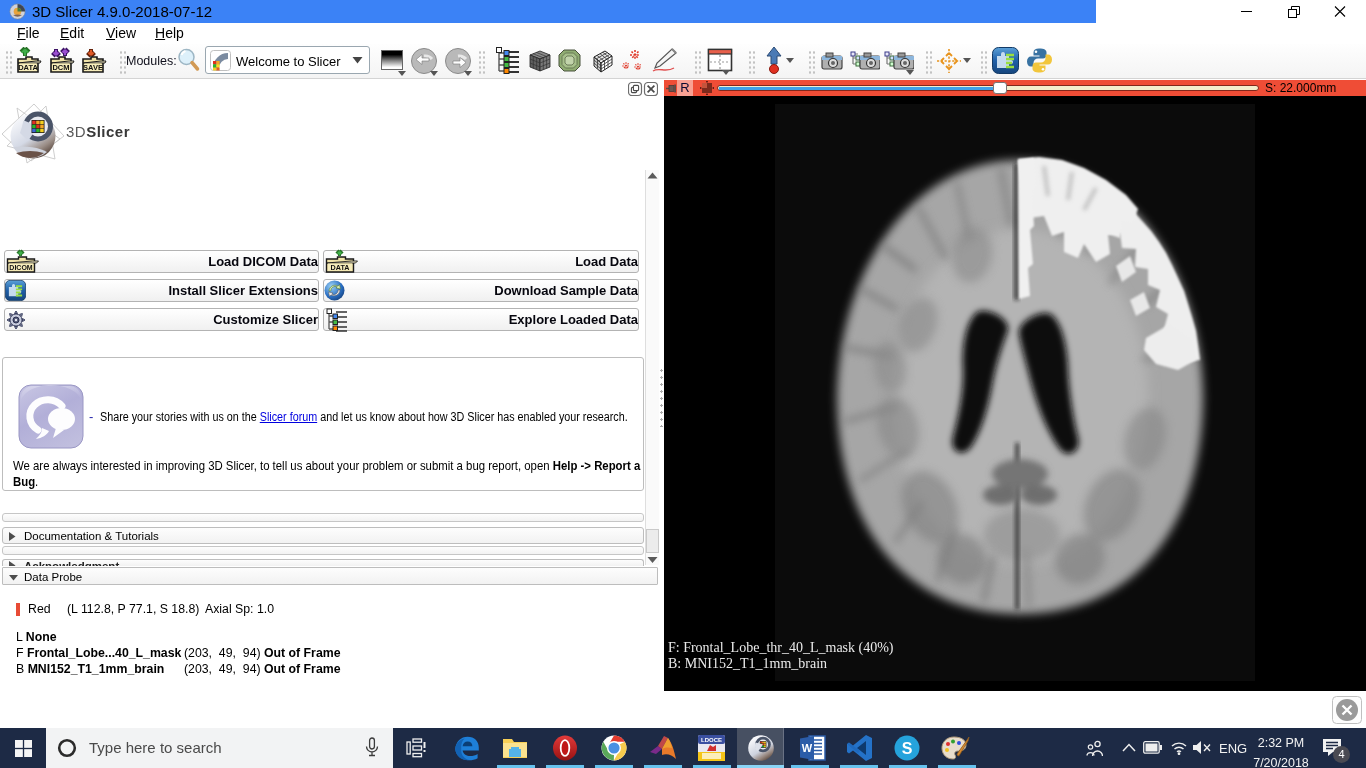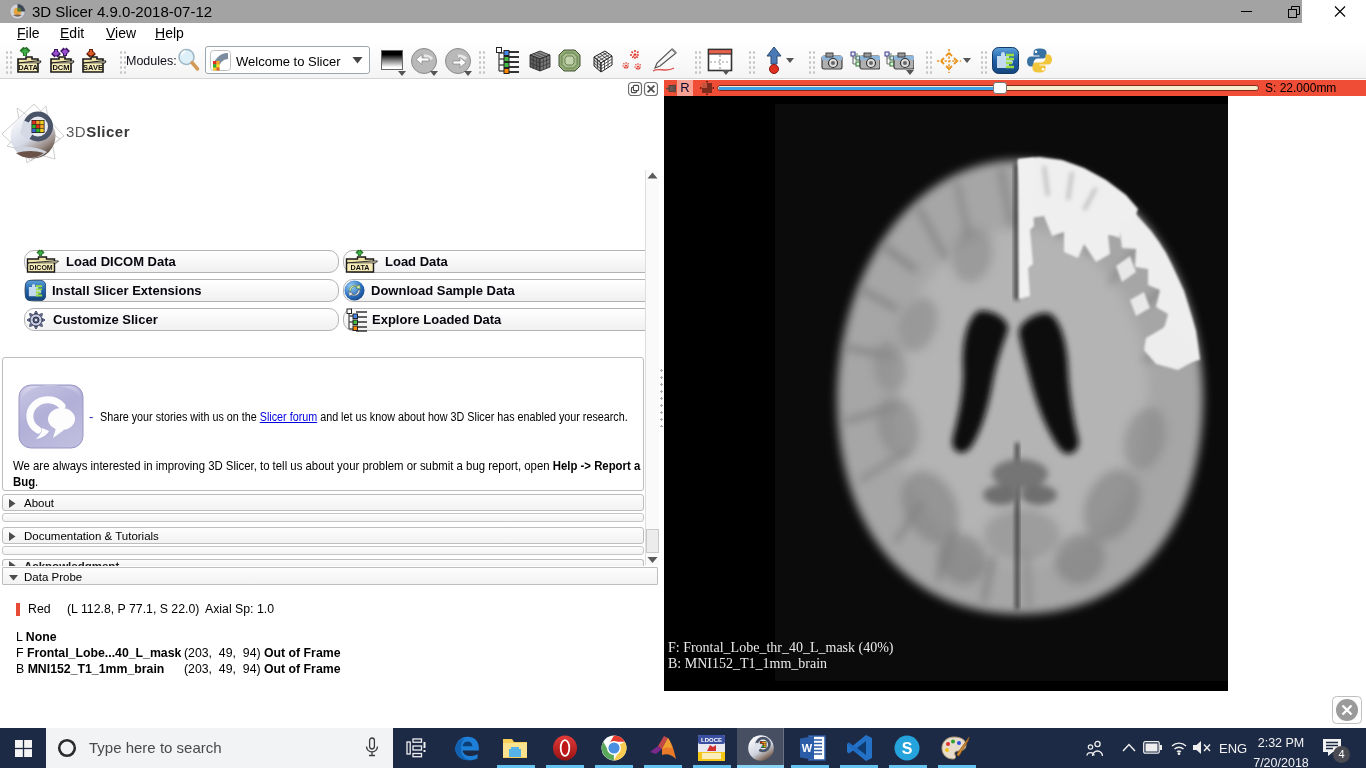--- a/index.html
+++ b/index.html
@@ -1,33 +1,33 @@
 <!DOCTYPE html>
 <html><head><meta charset="utf-8"><style>
 * { margin:0; padding:0; box-sizing:border-box; }
 html,body { width:1366px; height:768px; overflow:hidden; background:#fff;
   font-family:"Liberation Sans", sans-serif; }
 .abs { position:absolute; }
 #app { position:relative; width:1366px; height:768px; }
-#titlebar { position:absolute; left:0; top:0; width:1302px; height:23px; background:#a3a3a3; }
+#titlebar { position:absolute; left:0; top:0; width:1096px; height:23px; background:#3b82f6; }
 #titletext { position:absolute; left:32px; top:3px; font-size:15px; color:#000; }
 .winbtn { position:absolute; top:0; }
 #menubar { position:absolute; left:0; top:23px; width:1366px; height:21px; background:#fff; font-size:14px; color:#000; }
 #menubar > span { position:absolute; top:2px; }
 .u { text-decoration:underline; }
 #toolbar { position:absolute; left:0; top:44px; width:1366px; height:35px; background:linear-gradient(#fefefe,#f4f4f4); border-bottom:1px solid #d4d4d4; }
 .grip { position:absolute; top:50px; width:7px; height:24px;
   background-image:radial-gradient(circle, #c2c2c2 1px, transparent 1.3px);
   background-size:4px 5px; }
 #leftpanel { position:absolute; left:0; top:79px; width:664px; height:649px; background:#fff; overflow:hidden; }
 #welcome { position:absolute; left:63px; top:83px; font-size:54px; color:#666666;
   text-shadow:2px 3px 3px rgba(0,0,0,0.30); }
-.bigbtn { position:absolute; height:23px; border:1px solid #b3b3b3; border-radius:10px;
+.bigbtn { position:absolute; height:23px; border:1px solid #b3b3b3; border-radius:3px;
   background:linear-gradient(#ffffff,#f0f0f0); font-size:13px; font-weight:bold; color:#06060e;
-  display:flex; align-items:center; justify-content:flex-start;margin-left:20px; }
+  display:flex; align-items:center; justify-content:space-between; }
 .sechead { position:absolute; left:2px; width:642px; height:17px; border:1px solid #bdbdbd; border-radius:3px;
   background:linear-gradient(#fdfdfd,#f2f2f2); font-size:13px; color:#000; }
 .sechead .tri { position:absolute; left:6px; top:4px; }
 .sechead .lbl { position:absolute; left:21px; top:2px; font-size:11.5px; }
 .thinbox { position:absolute; left:2px; width:642px; height:9px; border:1px solid #c6c6c6; border-radius:3px;
   background:linear-gradient(#fdfdfd,#f2f2f2); }
 #feedbackbox { position:absolute; left:2px; top:278px; width:642px; height:134px;
   border:1px solid #bdbdbd; border-radius:3px; }
 #feedbackhead { position:absolute; left:0; top:0; width:640px; height:16px;
   border-bottom:1px solid #cfcfcf; background:linear-gradient(#fdfdfd,#f2f2f2); font-size:13px; }
@@ -42,21 +42,21 @@
   font-size:13px; color:#000; }
 .dp { position:absolute; font-size:12.3px; color:#000; white-space:nowrap; }
 #sliceview { position:absolute; left:664px; top:80px; width:702px; height:611px; }
 #redbar { position:absolute; left:0; top:0; width:702px; height:16px; background:#ef4d36; }
 #rbox { position:absolute; left:13px; top:0; width:16px; height:16px; background:#f9a193;
   color:#0a0a30; font-size:13px; text-align:center; line-height:16px; }
 #slidertrack { position:absolute; left:53px; top:5px; width:542px; height:6px; background:#f4eecd; border:1px solid #82281c; border-radius:3px; }
 #sliderfill { position:absolute; left:55px; top:6.5px; width:276px; height:3.5px; background:#3fa1e8; }
 #sliderhandle { position:absolute; left:329px; top:2px; width:14px; height:12px; background:#fff; border:1px solid #777; border-radius:3px; }
 #smm { position:absolute; left:601px; top:1px; font-size:12px; color:#000; }
-#viewport { position:absolute; left:0; top:16px; width:564px; height:595px; background:#000; overflow:hidden; }
+#viewport { position:absolute; left:0; top:16px; width:702px; height:595px; background:#000; overflow:hidden; }
 #anno { position:absolute; left:4px; top:544px; color:#eaeaea;
   font-family:"Liberation Serif", serif; font-size:14px; line-height:16px; }
 #bottomstrip { position:absolute; left:0; top:691px; width:1366px; height:37px; background:#fff; }
 #circlex { position:absolute; left:1332px; top:696px; width:30px; height:28px; }
 #taskbar { position:absolute; left:0; top:728px; width:1366px; height:40px; background:#1d2a45; }
 </style></head>
 <body>
 <div id="app">
   <div id="titlebar">
     <svg class="abs" style="left:9px;top:3px" width="17" height="17" viewBox="0 0 17 17">
@@ -430,26 +430,20 @@
           <path d="M3 20 a28 16 0 0 1 60 -3 l0 -6 a12 12 0 0 0 -12 -9 l-36 0 a12 12 0 0 0 -12 12 Z" fill="url(#fbgl)"></path>
           <path d="M44 22 a18 16.5 0 1 0 -24 24" fill="none" stroke="#fdfdfe" stroke-width="7" stroke-linecap="round"></path>
           <path d="M24 44 c0 5 -3 8 -6 11 c6 -1 11 -4 13 -8 Z" fill="#fdfdfe"></path>
           <ellipse cx="43.5" cy="35" rx="13.5" ry="11" fill="#fdfdfe"></ellipse>
           <path d="M38 44 l-3 10 l11 -8 Z" fill="#fdfdfe"></path>
         </svg>
         <span class="abs" style="left:86px;top:51px;font-size:13px;color:#2222aa">-</span>
         <div id="fbtext1">Share your stories with us on the <a class="link">Slicer forum</a> and let us know about how 3D Slicer has enabled your research.</div>
         <div id="fbtext2">We are always interested in improving 3D Slicer,  to tell us about  your problem or submit a bug report, open <b>Help -&gt; Report a Bug</b>.</div>
       </div>
-      <div class="sechead" style="top:415px">
-        <svg class="tri" width="7" height="9">
-          <path d="M0 0 L6.5 4.5 L0 9 Z" fill="#4d4d4d"></path>
-        </svg>
-        <span class="lbl">About</span>
-      </div>
       <div class="thinbox" style="top:434px"></div>
       <div class="sechead" style="top:448px">
         <svg class="tri" width="7" height="9">
           <path d="M0 0 L6.5 4.5 L0 9 Z" fill="#4d4d4d"></path>
         </svg>
         <span class="lbl">Documentation &amp; Tutorials</span>
       </div>
       <div class="thinbox" style="top:467px"></div>
       <div class="sechead" style="top:480px;height:7px;overflow:hidden;border-bottom:none;border-radius:3px 3px 0 0">
         <svg class="tri" style="top:1px" width="7" height="9">
@@ -467,21 +461,21 @@
       </svg>
       <div class="abs" style="left:660px;top:288px;width:3px;height:60px;background-image:radial-gradient(circle,#aaa 1px,transparent 1.3px);background-size:3px 7px"></div>
       <div id="dataprobe-head">
         <svg class="abs" style="left:6px;top:7px" width="9" height="6">
           <path d="M0 0 h9 l-4.5 5.5 Z" fill="#4d4d4d"></path>
         </svg>
         <span class="abs" style="left:21px;top:3px;font-size:11.5px">Data Probe</span>
       </div>
       <div class="abs" style="left:16px;top:524px;width:4px;height:13px;background:#e84b35"></div>
       <span class="dp" style="left:28px;top:523px">Red</span>
-      <span class="dp" style="left:67px;top:523px">(L 112.8, P 77.1, S 22.0)</span>
+      <span class="dp" style="left:67px;top:523px">(L 112.8, P 77.1, S 18.8)</span>
       <span class="dp" style="left:205px;top:523px">Axial Sp: 1.0</span>
       <span class="dp" style="left:16px;top:551px">L <b>None</b></span>
       <span class="dp" style="left:16px;top:567px">F <b>Frontal_Lobe...40_L_mask</b></span>
       <span class="dp" style="left:184px;top:567px">(203,&nbsp; 49,&nbsp; 94) <b>Out of Frame</b></span>
       <span class="dp" style="left:16px;top:583px">B <b>MNI152_T1_1mm_brain</b></span>
       <span class="dp" style="left:184px;top:583px">(203,&nbsp; 49,&nbsp; 94) <b>Out of Frame</b></span>
     </div>
   <div id="sliceview">
     <div id="redbar">
       <svg class="abs" style="left:2px;top:4px" width="11" height="9" viewBox="0 0 11 9">

